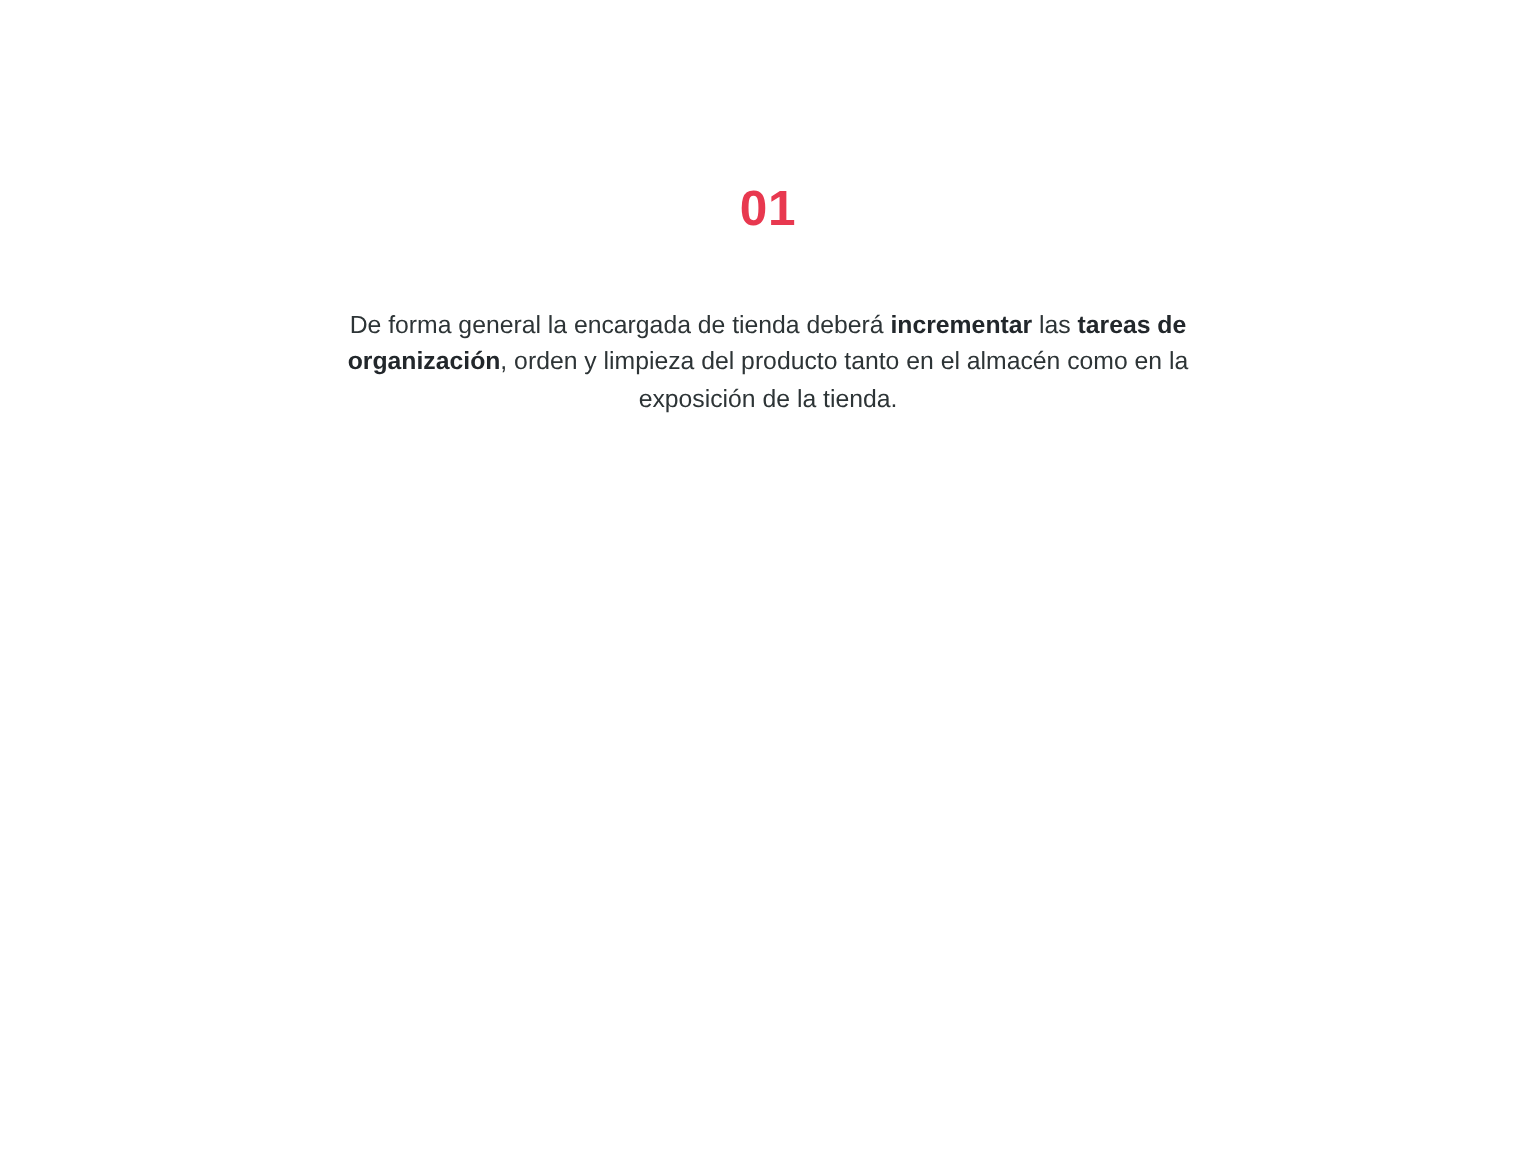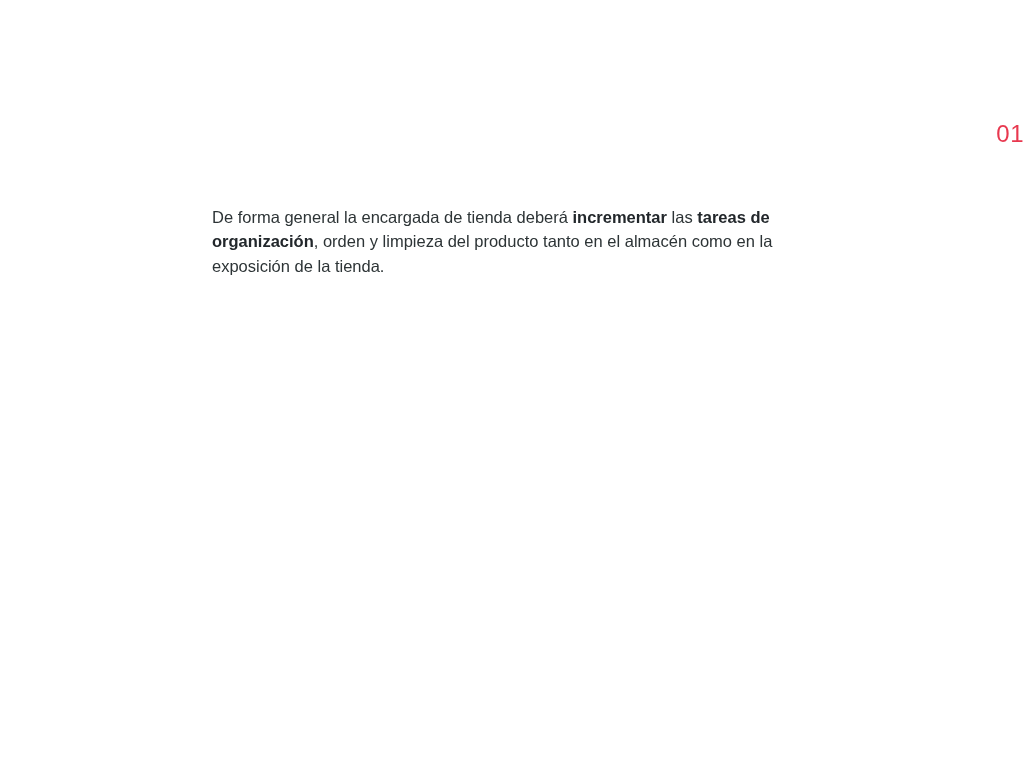--- a/index.html
+++ b/index.html
@@ -29,31 +29,32 @@
     font-size: 37px;
     font-weight: bold;
     letter-spacing: 0.2px;
     line-height: 1.2;
   }
   .slide-number {
     position: absolute;
     top: 120px;
     left: 0;
     width: 1024px;
-    text-align: right;
+    text-align: center;
     color: #e8384f;
-    font-size: 24px;
-    font-weight: normal;
+    font-size: 33px;
+    font-weight: bold;
     letter-spacing: 0.5px;
   }
   .body-text {
     position: absolute;
     top: 188px;
     left: 212px;
     width: 600px;
+    text-align: center;
     color: #2d3436;
     font-size: 16.5px;
     line-height: 1.5;
   }
   .body-text b {
     font-weight: bold;
     color: #22272b;
   }
 </style>
 </head>

